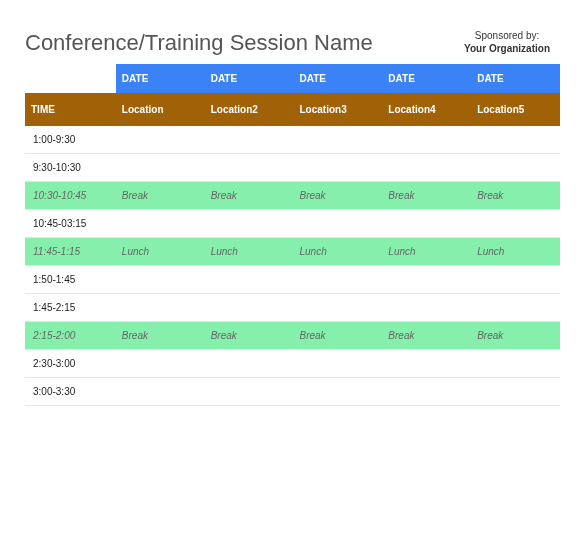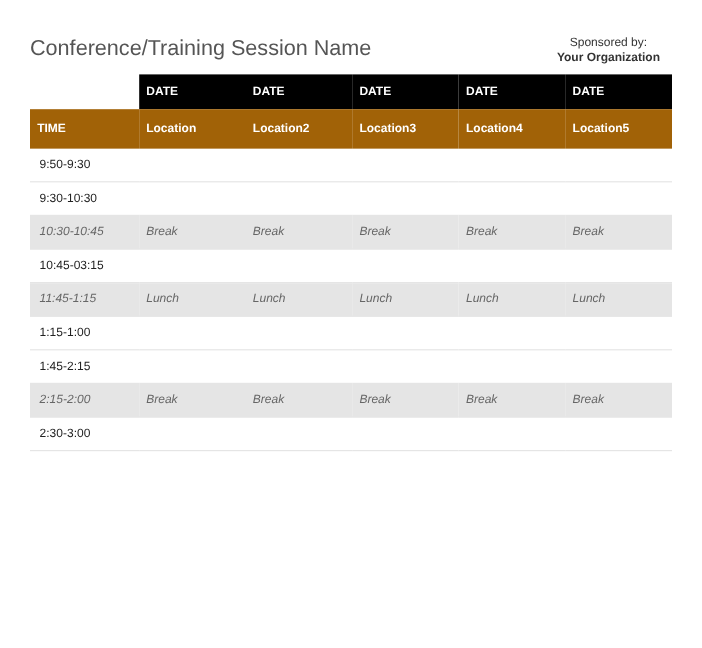--- a/index.html
+++ b/index.html
@@ -13,21 +13,21 @@
     .wrapper {
       padding: 30px 25px 10px 25px;
     }
     .header {
       display: flex;
       justify-content: space-between;
       align-items: flex-start;
       margin-bottom: 8px;
     }
     .title {
-      font-size: 18px;
+      font-size: 22px;
       color: #555;
       font-weight: normal;
     }
     .sponsor-block {
       text-align: center;
       font-size: 10px;
       color: #333;
       padding-right: 10px;
     }
     .sponsor-label { font-weight: normal; }
@@ -36,21 +36,21 @@
       width: 100%;
       border-collapse: collapse;
       font-size: 10px;
     }
     th, td {
       text-align: left;
       padding: 8px 6px;
       border-bottom: 1px solid #e5e5e5;
     }
     thead tr.date-row th {
-      background: #000000;
+      background: #3b82f6;
       color: #fff;
       font-weight: bold;
       border: none;
       font-size: 10px;
       padding: 9px 6px;
     }
     thead tr.date-row th:first-child {
       background: #fff;
     }
     thead tr.loc-row th {
@@ -64,21 +64,21 @@
     tbody td {
       color: #222;
       background: #fff;
     }
     tbody td:first-child {
       font-weight: normal;
       color: #222;
       padding-left: 8px;
     }
     tbody tr.special td {
-      background: #e5e5e5;
+      background: #86efac;
       color: #666;
       font-style: italic;
     }
     th:first-child, td:first-child { width: 90px; }
     th:not(:first-child), td:not(:first-child) { width: 88px; }
   </style>
 </head>
 <body>
 
 <div class="wrapper">
@@ -104,21 +104,21 @@
         <th>TIME</th>
         <th>Location</th>
         <th>Location2</th>
         <th>Location3</th>
         <th>Location4</th>
         <th>Location5</th>
       </tr>
     </thead>
     <tbody id="tbody">
         <tr>
-          <td>9:50-9:30</td>
+          <td>1:00-9:30</td>
           <td></td>
           <td></td>
           <td></td>
           <td></td>
           <td></td>
         </tr>
         <tr>
           <td>9:30-10:30</td>
           <td></td>
           <td></td>
@@ -144,21 +144,21 @@
         </tr>
         <tr class="special">
           <td>11:45-1:15</td>
           <td>Lunch</td>
           <td>Lunch</td>
           <td>Lunch</td>
           <td>Lunch</td>
           <td>Lunch</td>
         </tr>
         <tr>
-          <td>1:15-1:00</td>
+          <td>1:50-1:45</td>
           <td></td>
           <td></td>
           <td></td>
           <td></td>
           <td></td>
         </tr>
         <tr>
           <td>1:45-2:15</td>
           <td></td>
           <td></td>
@@ -175,15 +175,23 @@
           <td>Break</td>
         </tr>
         <tr>
           <td>2:30-3:00</td>
           <td></td>
           <td></td>
           <td></td>
           <td></td>
           <td></td>
         </tr>
+        <tr>
+          <td>3:00-3:30</td>
+          <td></td>
+          <td></td>
+          <td></td>
+          <td></td>
+          <td></td>
+        </tr>
       </tbody>
   </table>
 </div>
 
 </body></html>

